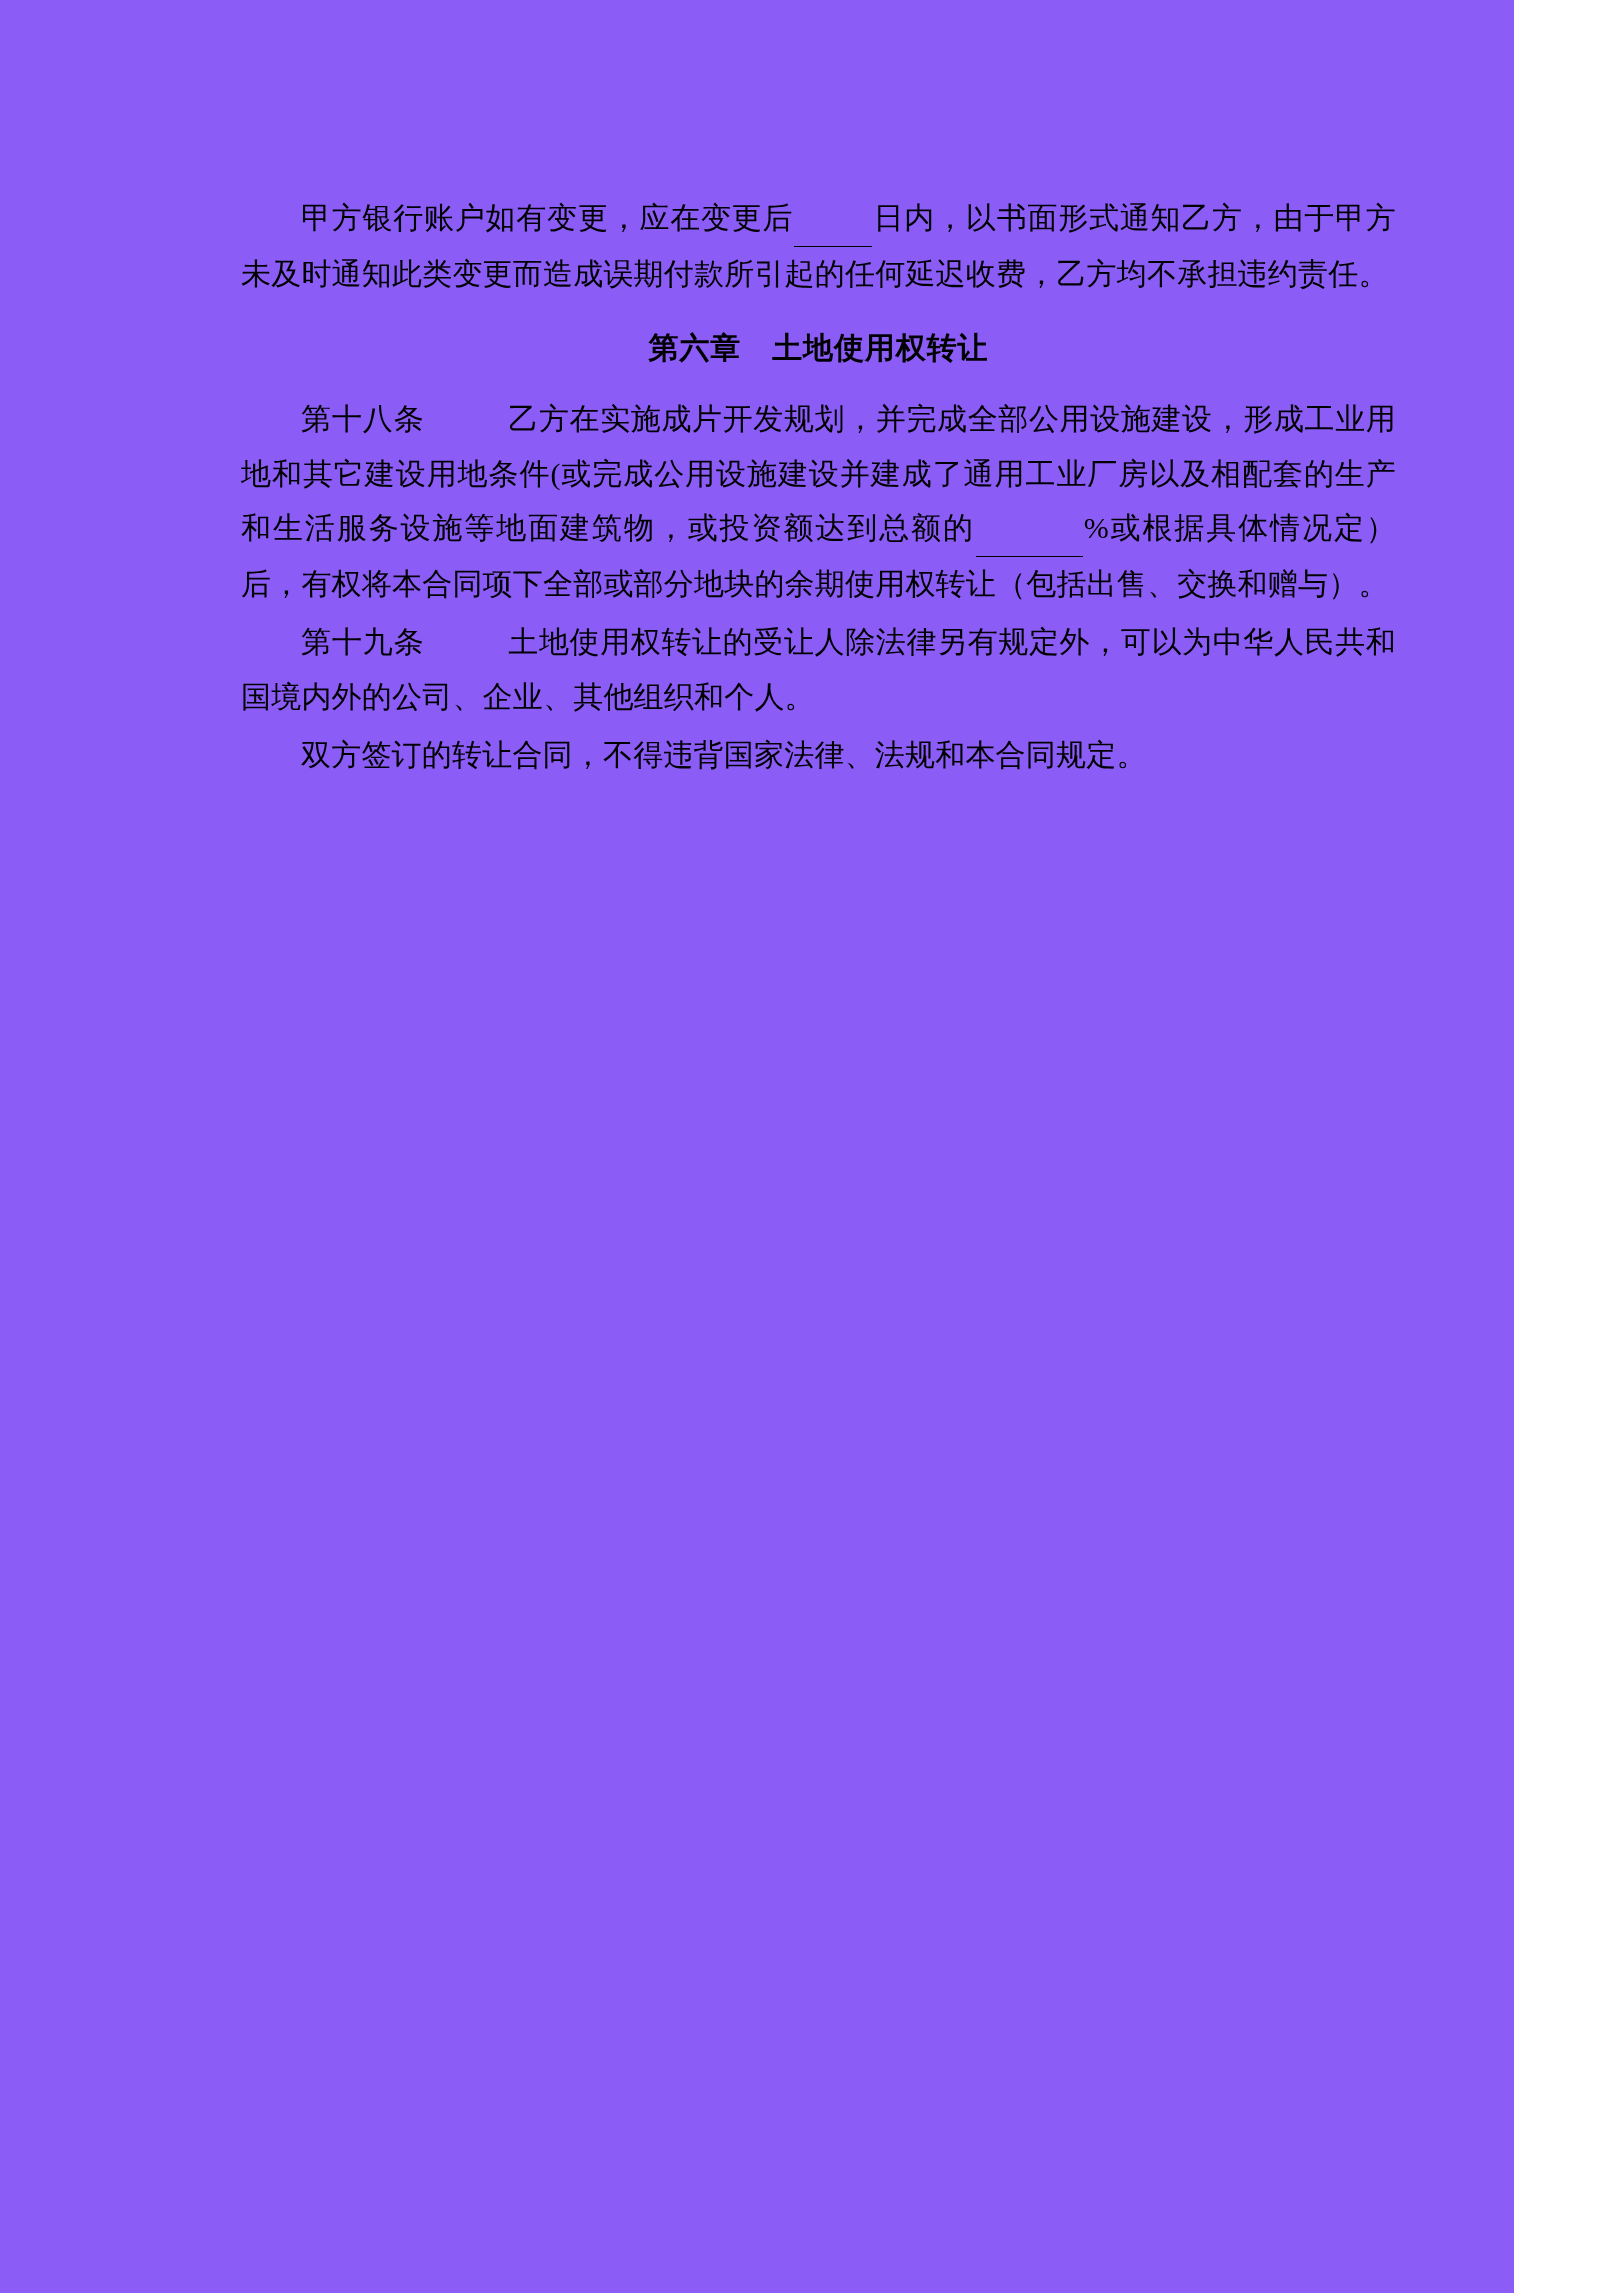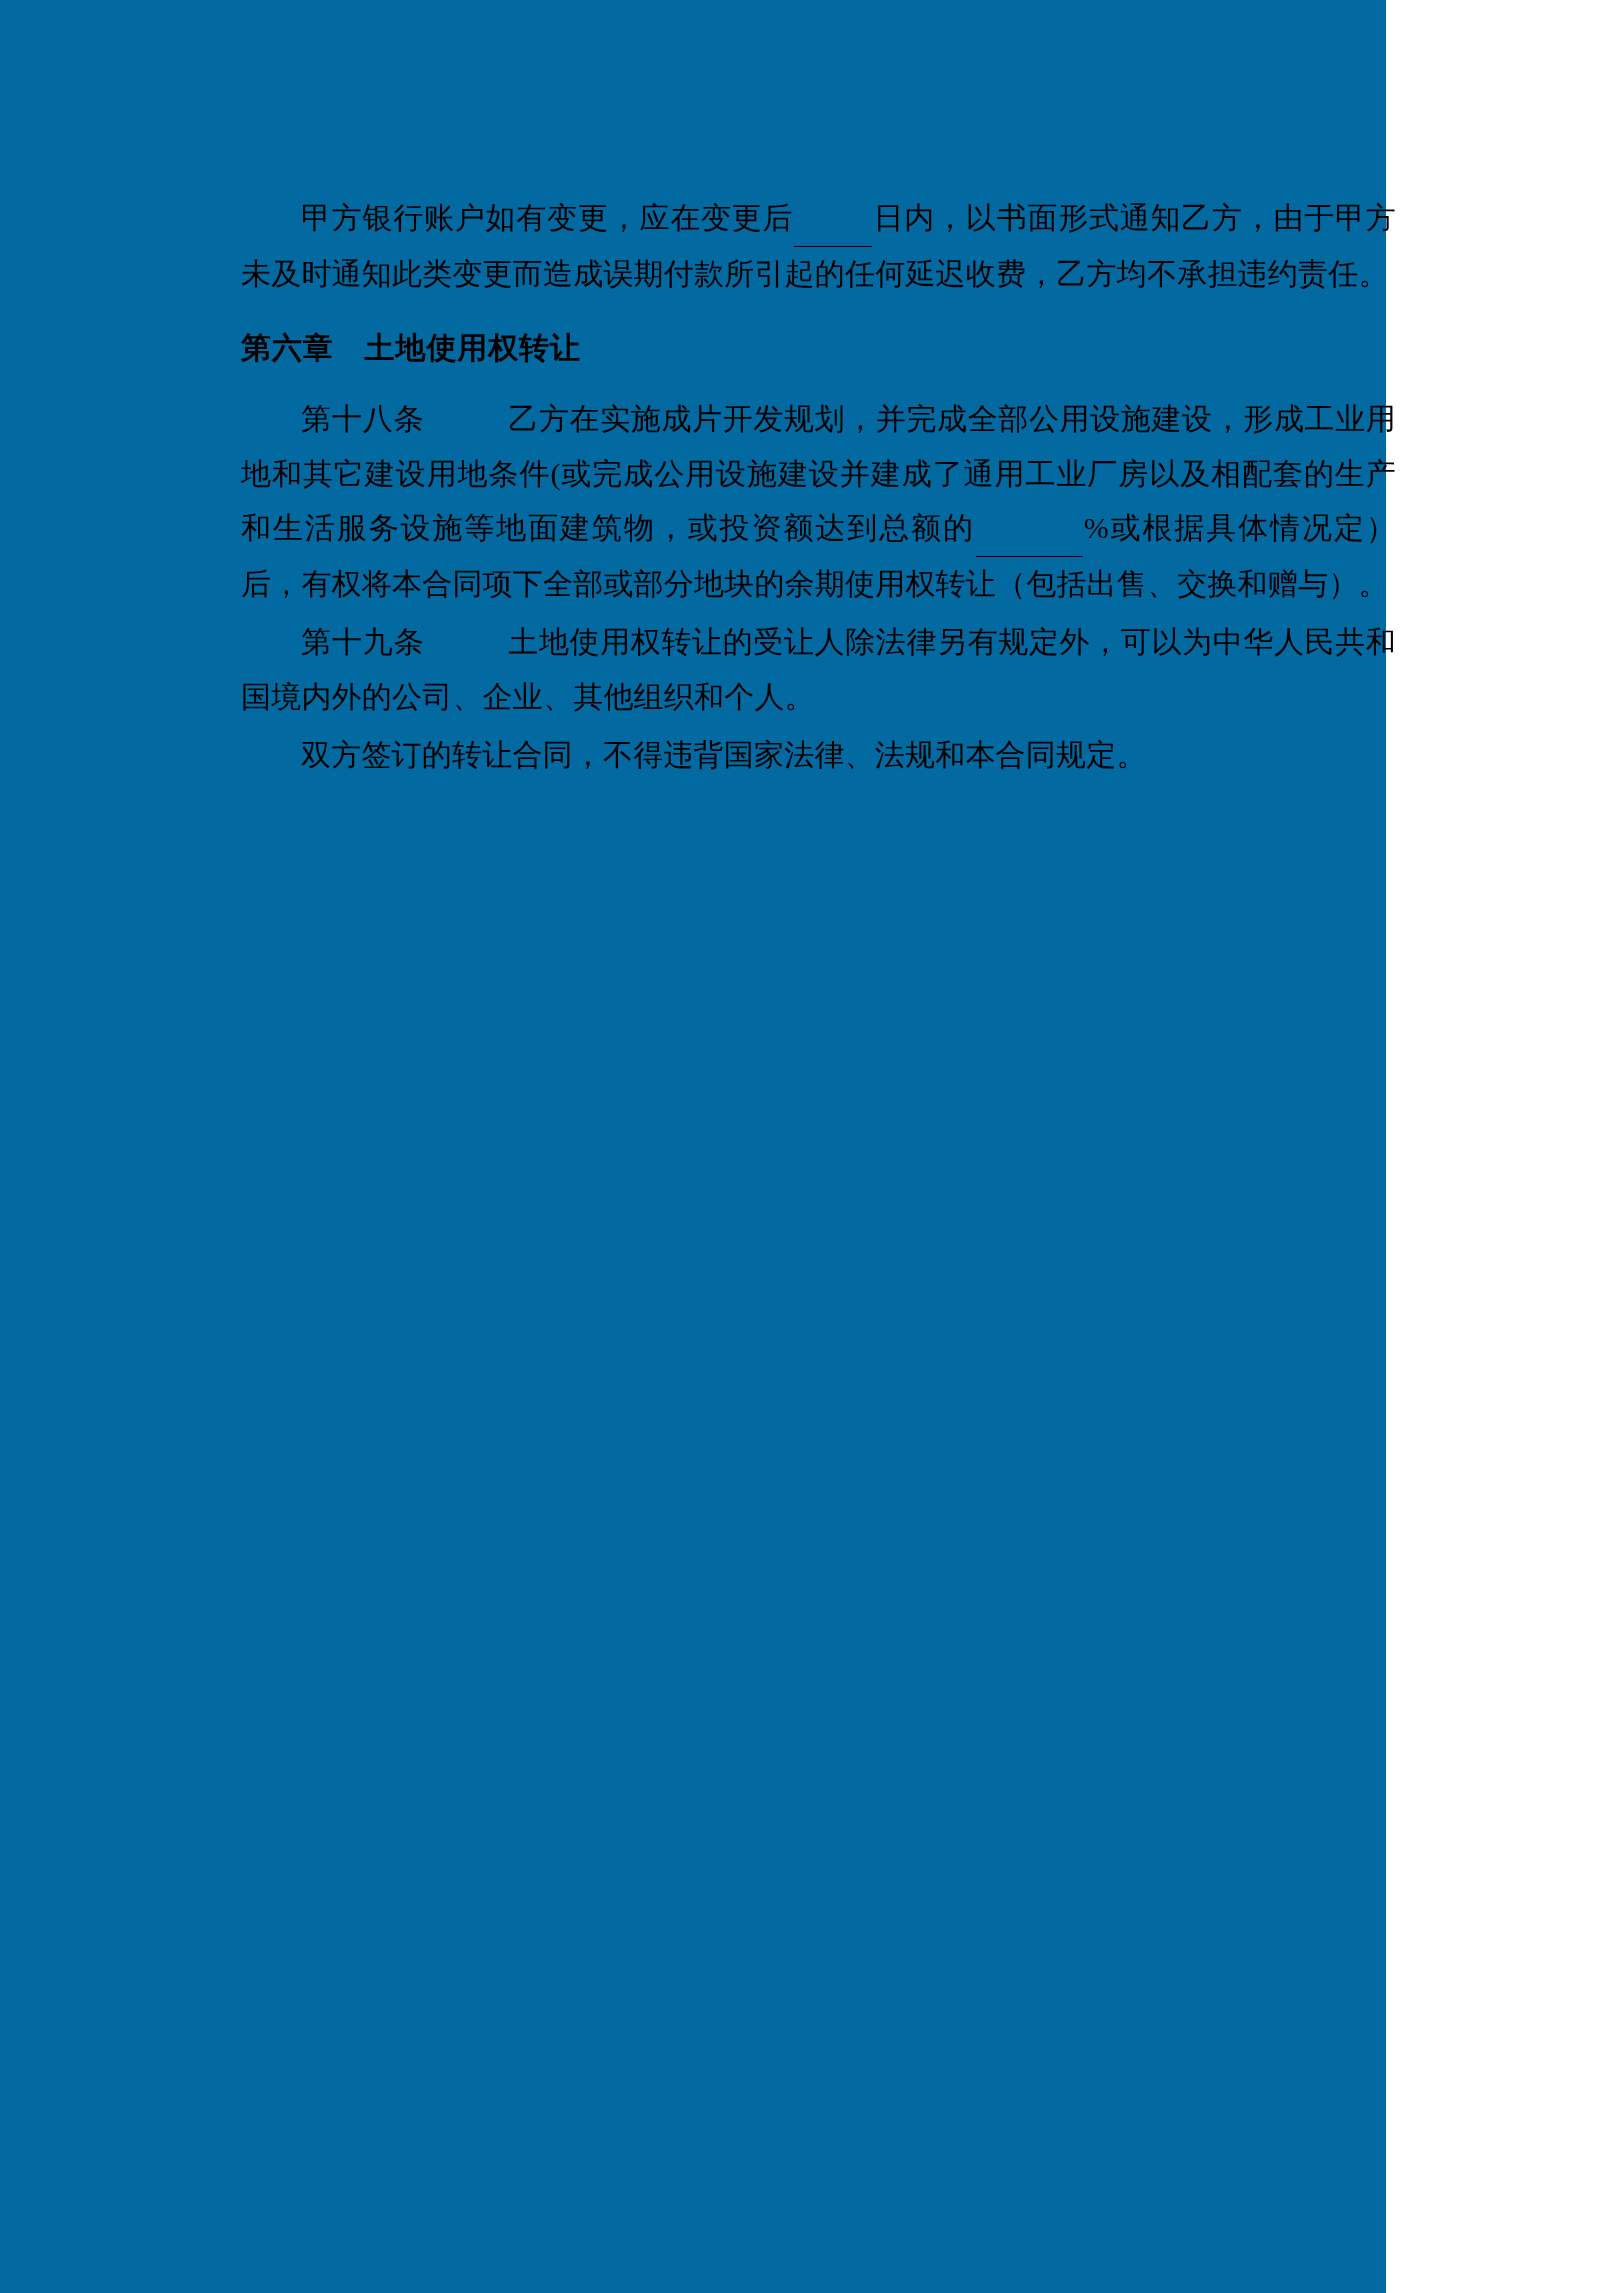--- a/index.html
+++ b/index.html
@@ -9,44 +9,44 @@
   }
   body {
     width: 1623px;
     min-height: 2294px;
     font-family: "Liberation Serif", "DejaVu Serif", serif;
     color: #000000;
     -webkit-font-smoothing: antialiased;
   }
   .page {
     position: relative;
-    width: 1386px;
+    width: 1514px;
     min-height: 2294px;
     box-sizing: border-box;
     padding: 191px 227px 109px 241px;
-    background: #0369a1;
+    background: #8b5cf6;
   }
   .doc-body {
     width: 1155px;
   }
   p.para {
     margin: 0 0 3.6px 0;
     font-size: 30px;
     line-height: 1.82;
     text-align: justify;
     text-justify: inter-ideograph;
     letter-spacing: 0.2px;
     text-indent: 60px;
   }
   h2.chapter {
     margin: 20px 0 16.4px 0;
     font-size: 30px;
     line-height: 1.82;
     font-weight: bold;
-    text-align: left;
+    text-align: center;
     letter-spacing: 0.9px;
   }
   .art-no {
     font-weight: normal;
     letter-spacing: 0.5px;
   }
   .gap {
     display: inline-block;
     white-space: pre;
   }

